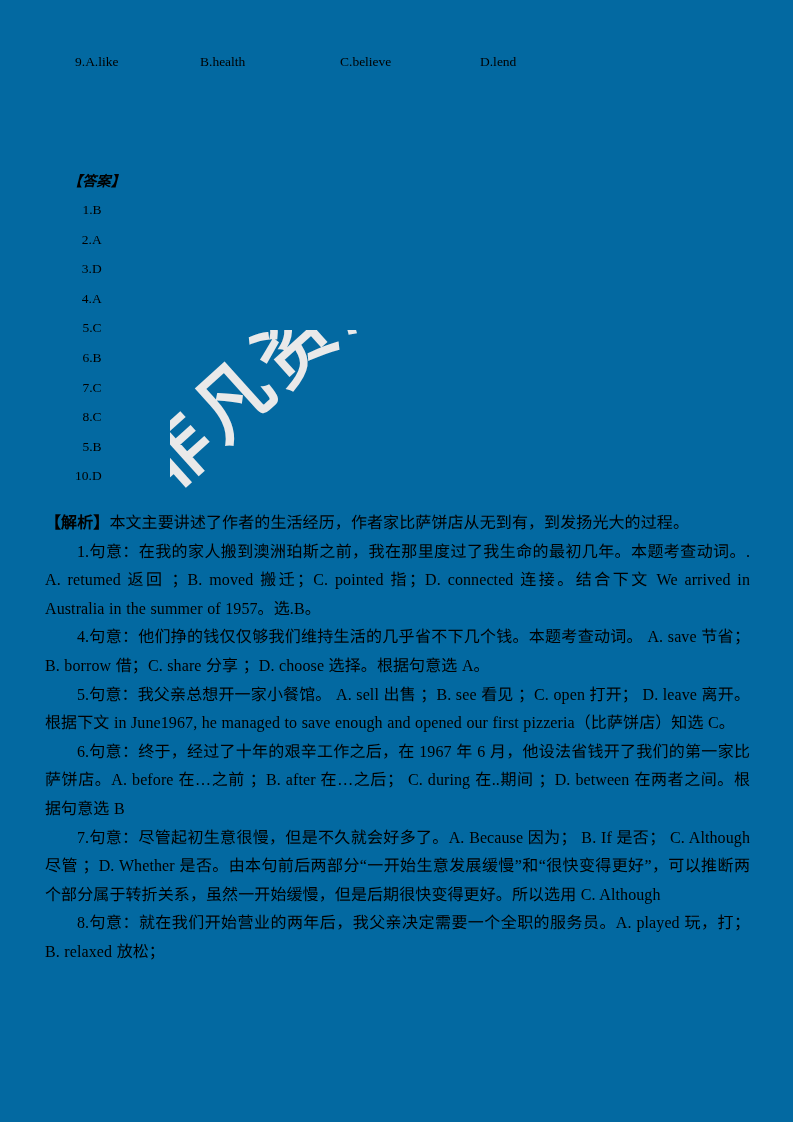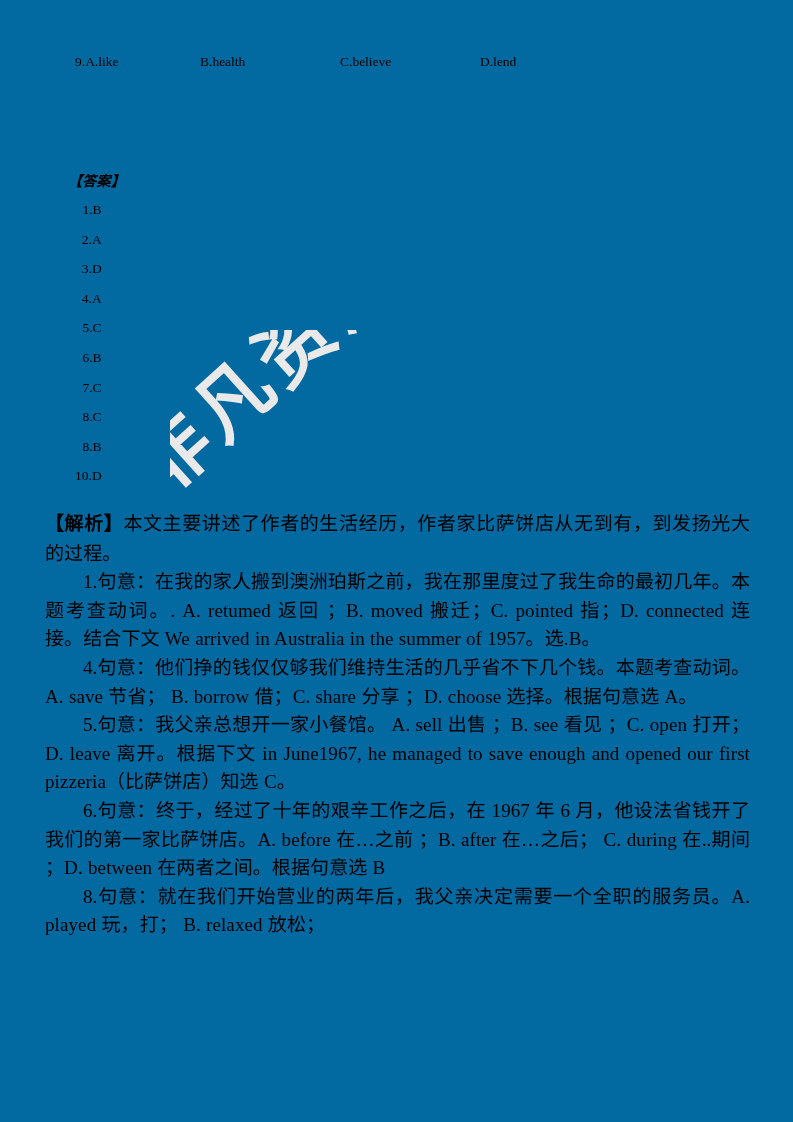--- a/index.html
+++ b/index.html
@@ -104,21 +104,21 @@
 
   
   .analysis {
     position: absolute;
     left: 45px;
     top: 509px;
     width: 705px;
   }
   .analysis p {
     margin: 0 0 0 0;
-    font-size: 19px;
+    font-size: 16px;
     line-height: 28.6px;
     text-align: justify;
     text-justify: inter-character;
     letter-spacing: 0.1px;
     word-spacing: 0.4px;
   }
   .analysis p.indent {
     text-indent: 2em;
   }
   .analysis p.head {
@@ -159,30 +159,31 @@
 
     <div class="answers-list">
       <div class="answer-item">1.B</div>
       <div class="answer-item">2.A</div>
       <div class="answer-item">3.D</div>
       <div class="answer-item">4.A</div>
       <div class="answer-item">5.C</div>
       <div class="answer-item">6.B</div>
       <div class="answer-item">7.C</div>
       <div class="answer-item">8.C</div>
-      <div class="answer-item">8.B</div>
+      <div class="answer-item">5.B</div>
       <div class="answer-item">10.D</div>
     </div>
 
     <div class="analysis">
 
       <p class="head"><span class="bracket-head">【解析】</span><span class="lbl-cn">本文主要讲述了作者的生活经历，作者家比萨饼店从无到有，到发扬光大的过程。</span></p>
 
       <p class="indent">1.句意：在我的家人搬到澳洲珀斯之前，我在那里度过了我生命的最初几年。本题考查动词。. A. retumed 返回 ；B. moved 搬迁；C. pointed 指；D. connected 连接。结合下文 We arrived in Australia in the summer of 1957。选.B。</p>
       <p class="indent">4.句意：他们挣的钱仅仅够我们维持生活的几乎省不下几个钱。本题考查动词。 A. save 节省； B. borrow 借；C. share 分享 ；D. choose 选择。根据句意选 A。</p>
       <p class="indent">5.句意：我父亲总想开一家小餐馆。 A. sell 出售 ；B. see 看见 ；C. open 打开； D. leave 离开。根据下文 in June1967, he managed to save enough and opened our first pizzeria（比萨饼店）知选 C。</p>
       <p class="indent">6.句意：终于，经过了十年的艰辛工作之后，在 1967 年 6 月，他设法省钱开了我们的第一家比萨饼店。A. before 在…之前 ；B. after 在…之后； C. during 在..期间 ；D. between 在两者之间。根据句意选 B</p>
+      <p class="indent">7.句意：尽管起初生意很慢，但是不久就会好多了。A. Because 因为； B. If 是否； C. Although 尽管 ；D. Whether 是否。由本句前后两部分“一开始生意发展缓慢”和“很快变得更好”，可以推断两个部分属于转折关系，虽然一开始缓慢，但是后期很快变得更好。所以选用 C. Although</p>
       <p class="indent">8.句意：就在我们开始营业的两年后，我父亲决定需要一个全职的服务员。A. played 玩，打； B. relaxed 放松；</p>
 
     </div>
 
   </div>
 </div>
 
 </body></html>

